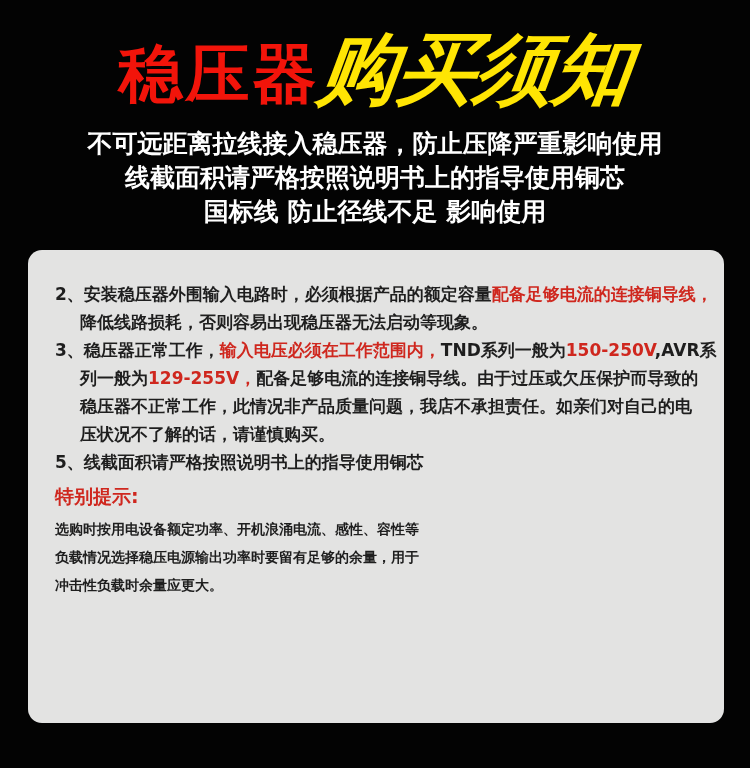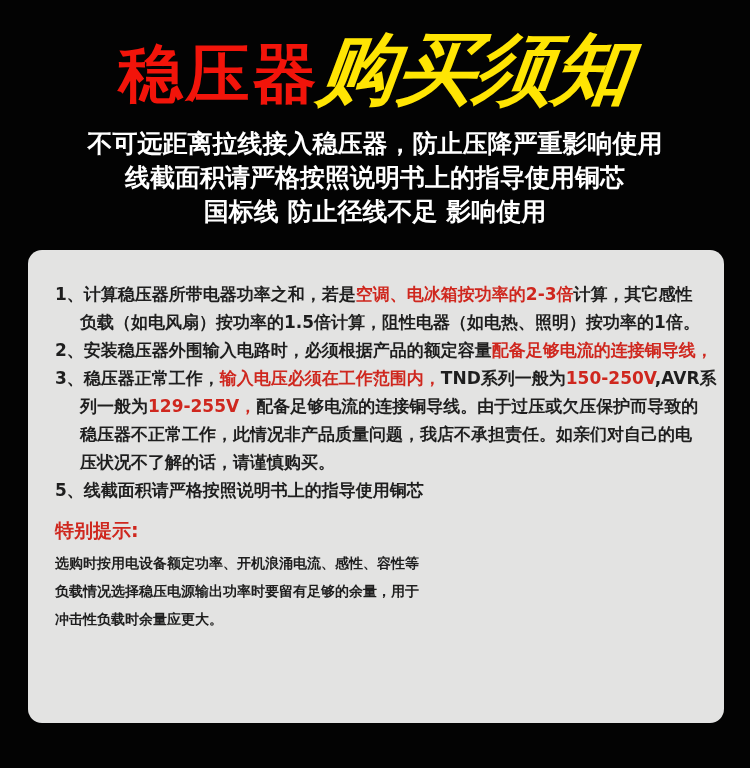--- a/index.html
+++ b/index.html
@@ -60,21 +60,21 @@
     font-size: 17px;
     line-height: 28px;
     font-weight: bold;
     color: var(--text_black, #1e1e1e);
   }
   .line { white-space: nowrap; }
   .line.cont { padding-left: 25px; }
   .seg.red { color: var(--red_accent, #cf271e); }
   .marker { color: var(--text_black, #1e1e1e); }
   .special-title {
-    margin-top: 13px;
+    margin-top: 7px;
     font-size: 19px;
     line-height: 26px;
     font-weight: bold;
     color: var(--red_accent, #cf271e);
   }
   .special-para {
     margin-top: 6px;
     font-size: 14px;
     line-height: 28px;
     font-weight: bold;
@@ -93,25 +93,22 @@
 
   <div class="subtitle">
     <div class="subtitle-line">不可远距离拉线接入稳压器，防止压降严重影响使用</div>
     <div class="subtitle-line">线截面积请严格按照说明书上的指导使用铜芯</div>
     <div class="subtitle-line">国标线 防止径线不足 影响使用</div>
   </div>
 
   <div class="panel">
     <div class="items">
         <div class="item">
-          <div class="line"><span class="marker">1、</span><span class="seg">计算稳压器所带电器功率之和，若是</span><span class="seg red">空调、电冰箱按功率的2-3倍</span><span class="seg">计算，其它感性</span></div>
-          <div class="line cont"><span class="seg">负载（如电风扇）按功率的1.5倍计算，阻性电器（如电热、照明）按功率的1倍。</span></div>
-        </div>
-        <div class="item">
           <div class="line"><span class="marker">2、</span><span class="seg">安装稳压器外围输入电路时，必须根据产品的额定容量</span><span class="seg red">配备足够电流的连接铜导线，</span></div>
+          <div class="line cont"><span class="seg">降低线路损耗，否则容易出现稳压器无法启动等现象。</span></div>
         </div>
         <div class="item">
           <div class="line"><span class="marker">3、</span><span class="seg">稳压器正常工作，</span><span class="seg red">输入电压必须在工作范围内，</span><span class="seg">TND系列一般为</span><span class="seg red">150-250V</span><span class="seg">,AVR系</span></div>
           <div class="line cont"><span class="seg">列一般为</span><span class="seg red">129-255V，</span><span class="seg">配备足够电流的连接铜导线。由于过压或欠压保护而导致的</span></div>
           <div class="line cont"><span class="seg">稳压器不正常工作，此情况非产品质量问题，我店不承担责任。如亲们对自己的电</span></div>
           <div class="line cont"><span class="seg">压状况不了解的话，请谨慎购买。</span></div>
         </div>
         <div class="item">
           <div class="line"><span class="marker">5、</span><span class="seg">线截面积请严格按照说明书上的指导使用铜芯</span></div>
         </div>

